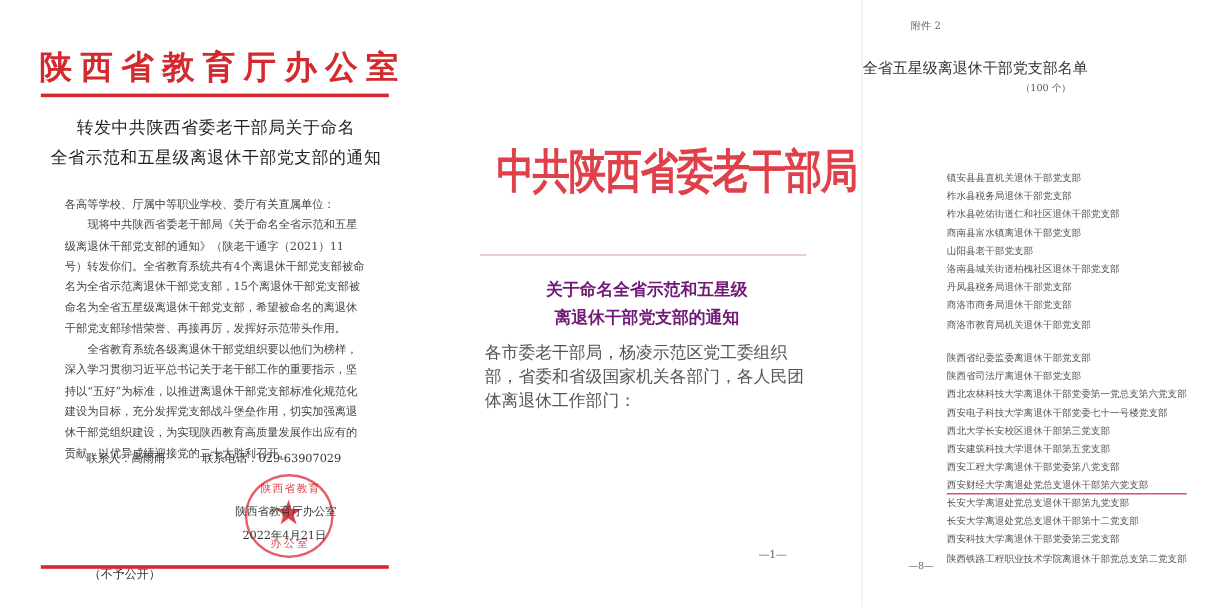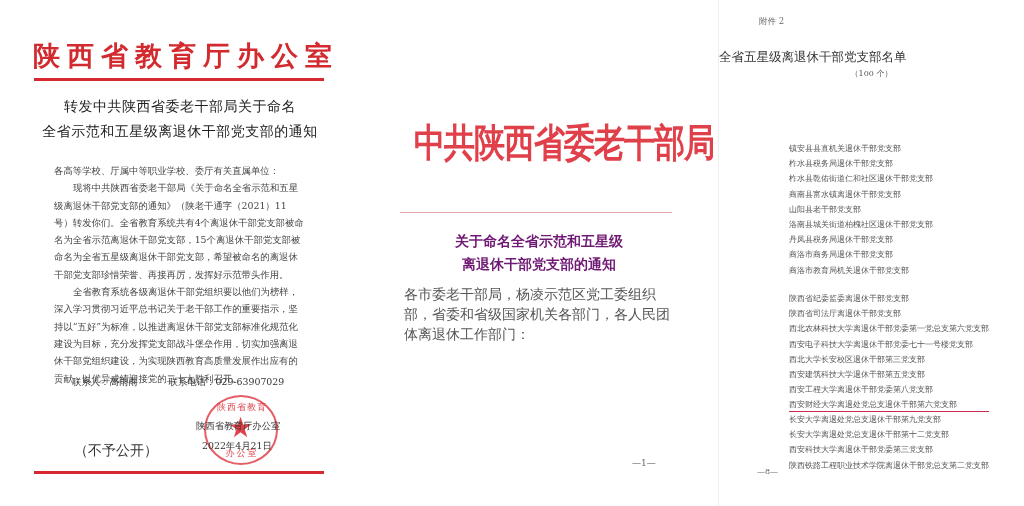--- a/index.html
+++ b/index.html
@@ -23,21 +23,21 @@
   .contact { position:absolute; left:72px; top:376px; font-size:9.4px; color:#333; white-space:nowrap; }
   .contact span { margin-right:28px; }
   .sign { position:absolute; font-size:9.4px; color:#333; white-space:nowrap; }
   .stamp {
     position:absolute; left:204px; top:395px; width:74px; height:70px; border-radius:50%;
     border:2px solid rgba(220,40,50,0.75); box-sizing:border-box;
   }
   .stamp .star { position:absolute; left:22px; top:17px; font-size:28px; color:rgba(220,30,40,0.85); line-height:28px; }
   .stamp .stamp-top { position:absolute; left:8px; top:4px; width:56px; text-align:center; font-size:9px; color:rgba(215,35,45,0.85); letter-spacing:1px; }
   .stamp .stamp-bot { position:absolute; left:14px; top:50px; width:44px; text-align:center; font-size:9px; color:rgba(215,35,45,0.85); letter-spacing:2px; }
-  .l-nodisc { position:absolute; left:74px; top:442px; font-size:14px; color:#333; }
+  .l-nodisc { position:absolute; left:74px; top:472px; font-size:10px; color:#333; }
   .l-foot-rule { position:absolute; left:34px; top:471px; width:290px; height:3px; background:#d6282e; }
 
   
   #doc-mid { left:360px; width:358px; }
   .m-head {
     position:absolute; left:54px; top:117px; width:258px; text-align:center; color:#e0404a;
     font-size:31px; font-weight:bold; font-family:"DejaVu Sans", sans-serif; letter-spacing:-1px;
     transform:scaleY(1.25); transform-origin:top; white-space:nowrap;
   }
   .m-ref { position:absolute; left:0; top:198px; width:358px; text-align:center; font-size:9px; color:#555; padding-left:4px; }

